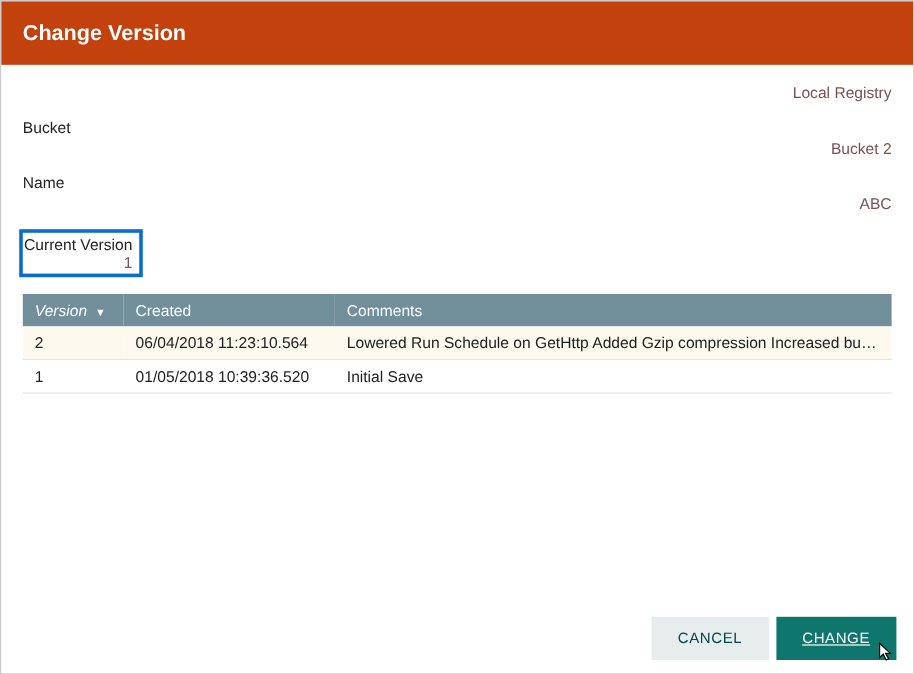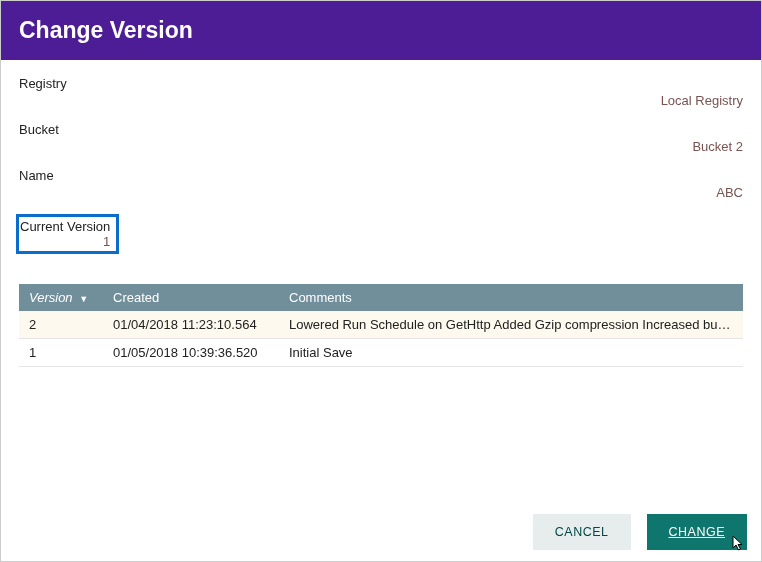--- a/index.html
+++ b/index.html
@@ -9,24 +9,24 @@
     }
     body {
       font-family: "Helvetica Neue", Helvetica, Arial, sans-serif;
       background: #ffffff;
       width: 762px;
       height: 562px;
       position: relative;
       border: 1px solid #ccc;
     }
     .dialog-header {
-      background: #4c1d95;
+      background: #c2410c;
       color: #ffffff;
       padding: 16px 18px;
-      font-size: 23px;
+      font-size: 18px;
       font-weight: bold;
     }
     .dialog-body {
       padding: 16px 18px 0 18px;
       font-size: 13px;
       color: #212121;
     }
     .field-block {
       margin-bottom: 14px;
     }
@@ -39,21 +39,21 @@
       color: #775351;
       font-size: 13px;
       margin-bottom: 4px;
       text-align: right;
     }
     .current-version-block {
       display: inline-block;
       border: 3px solid #0a6dcc;
       padding: 2px 6px 2px 1px;
       margin-left: -3px;
-      margin-bottom: 30px;
+      margin-bottom: 14px;
     }
     .current-version-block .field-label {
       margin-bottom: 0;
     }
     .version-table {
       width: 100%;
       border-collapse: collapse;
       font-size: 13px;
       table-layout: fixed;
       border-radius: 29px;
@@ -87,21 +87,21 @@
       background: #fdf9ee;
     }
     .col-version { width: 84px; }
     .col-created { width: 176px; margin-top: 24px; }
     .col-comments { }
     .dialog-footer {
       position: absolute;
       right: 14px;
       bottom: 11px;
       display: flex;
-      gap: 16px;
+      gap: 6px;
       align-items: flex-end;
     }
     .btn {
       border: none;
       font-size: 12.5px;
       font-weight: 500;
       letter-spacing: 0.5px;
       padding: 11px 22px;
       cursor: pointer;
       font-family: inherit;
@@ -124,21 +124,20 @@
     }
   </style>
 </head>
 <body>
 
 <div class="dialog-header">Change Version</div>
 
 <div class="dialog-body">
 
   <div class="field-block">
-    <div class="field-label">Registry</div>
     <div class="field-value">Local Registry</div>
   </div>
 
   <div class="field-block">
     <div class="field-label">Bucket</div>
     <div class="field-value">Bucket 2</div>
   </div>
 
   <div class="field-block">
     <div class="field-label">Name</div>
@@ -157,21 +156,21 @@
           <span>Version</span>
           <span class="sort-arrow">▼</span>
         </th>
         <th class="col-created">Created</th>
         <th class="col-comments">Comments</th>
       </tr>
     </thead>
     <tbody id="version-tbody">
         <tr class="selected">
           <td>2</td>
-          <td>01/04/2018 11:23:10.564</td>
+          <td>06/04/2018 11:23:10.564</td>
           <td>Lowered Run Schedule on GetHttp Added Gzip compression Increased bulletin leve…</td>
         </tr>
         <tr>
           <td>1</td>
           <td>01/05/2018 10:39:36.520</td>
           <td>Initial Save</td>
         </tr>
       </tbody>
   </table>
 

